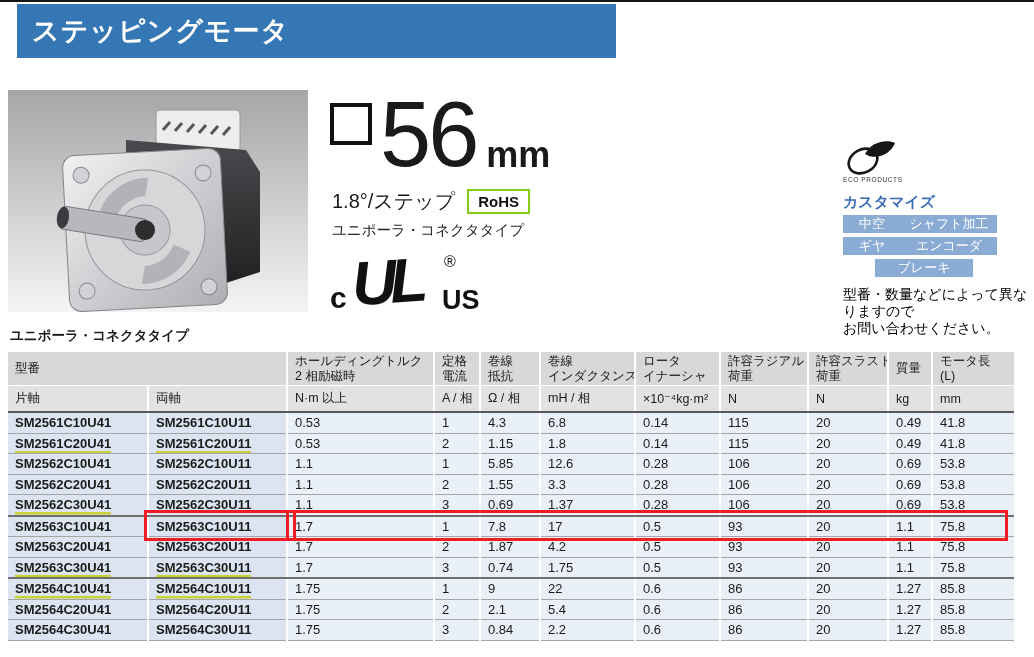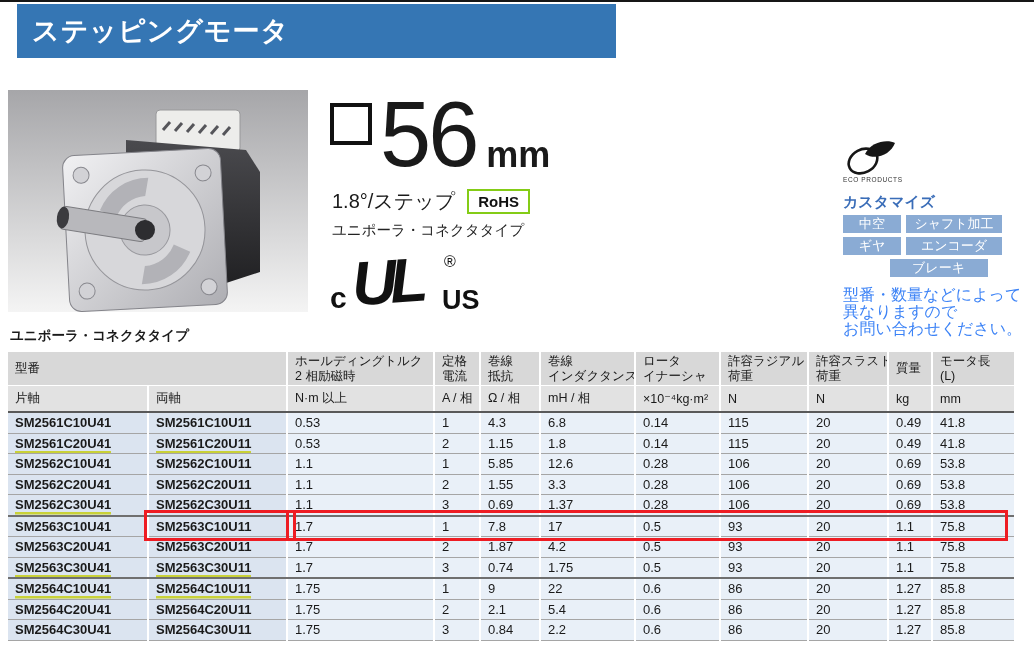--- a/index.html
+++ b/index.html
@@ -19,24 +19,24 @@
   .step-row{position:absolute;left:332px;top:188px;display:flex;align-items:center;gap:12px;}
   .step-angle{font-size:20px;}
   .rohs{border:2px solid #84cc16;padding:0 9px;font-size:15px;font-weight:bold;line-height:21px;color:#111;background:#fff;}
   .ptype{position:absolute;left:332px;top:221px;font-size:14.5px;color:#222;}
   .culus{position:absolute;left:328px;top:243px;}
   
   .eco{position:absolute;left:843px;top:138px;}
   .eco-label{position:absolute;left:843px;top:176px;font-size:6.5px;letter-spacing:.6px;color:#333;}
   .cust-h{position:absolute;left:843px;top:193px;font-size:15px;font-weight:bold;color:#3a6db8;}
   .badges{position:absolute;left:843px;top:215px;display:flex;flex-direction:column;gap:4px;}
-  .badges .brow{display:flex;gap:5px;justify-content:center;}
+  .badges .brow{display:flex;}
   .bdg{background:#8aabd4;color:#fff;font-size:13px;text-align:center;line-height:18px;height:18px;}
   .bdg-s{width:58px;}.bdg-l{width:96px;}.bdg-b{width:98px;margin-left:32px;}
-  .note{position:absolute;left:843px;top:286px;font-size:16px;line-height:17px;color:#3b82f6;}
+  .note{position:absolute;left:843px;top:286px;font-size:14px;line-height:17px;color:#000000;}
   
   .sec-title{position:absolute;left:10px;top:327px;font-size:13.5px;font-weight:bold;}
   .twrap{position:absolute;left:8px;top:352px;width:1006px;}
   table.spec{border-collapse:collapse;table-layout:fixed;width:1006px;font-size:13px;}
   .spec th,.spec td{padding:0 0 0 7px;text-align:left;vertical-align:middle;font-weight:normal;
     border-right:2px solid #fff;overflow:hidden;white-space:nowrap;}
   .spec th:last-child,.spec td:last-child{border-right:none;}
   .spec thead tr.hname th{background:#d8d8d8;height:33px;font-size:12.5px;line-height:15px;border-bottom:1px solid #fff;}
   .spec thead tr.hunit th{background:#e2e2e2;height:25px;font-size:12.5px;border-bottom:2px solid #595959;}
   .spec td{height:19.5px;border-bottom:1px solid #a5a5a5;background:#e9f0f8;}

